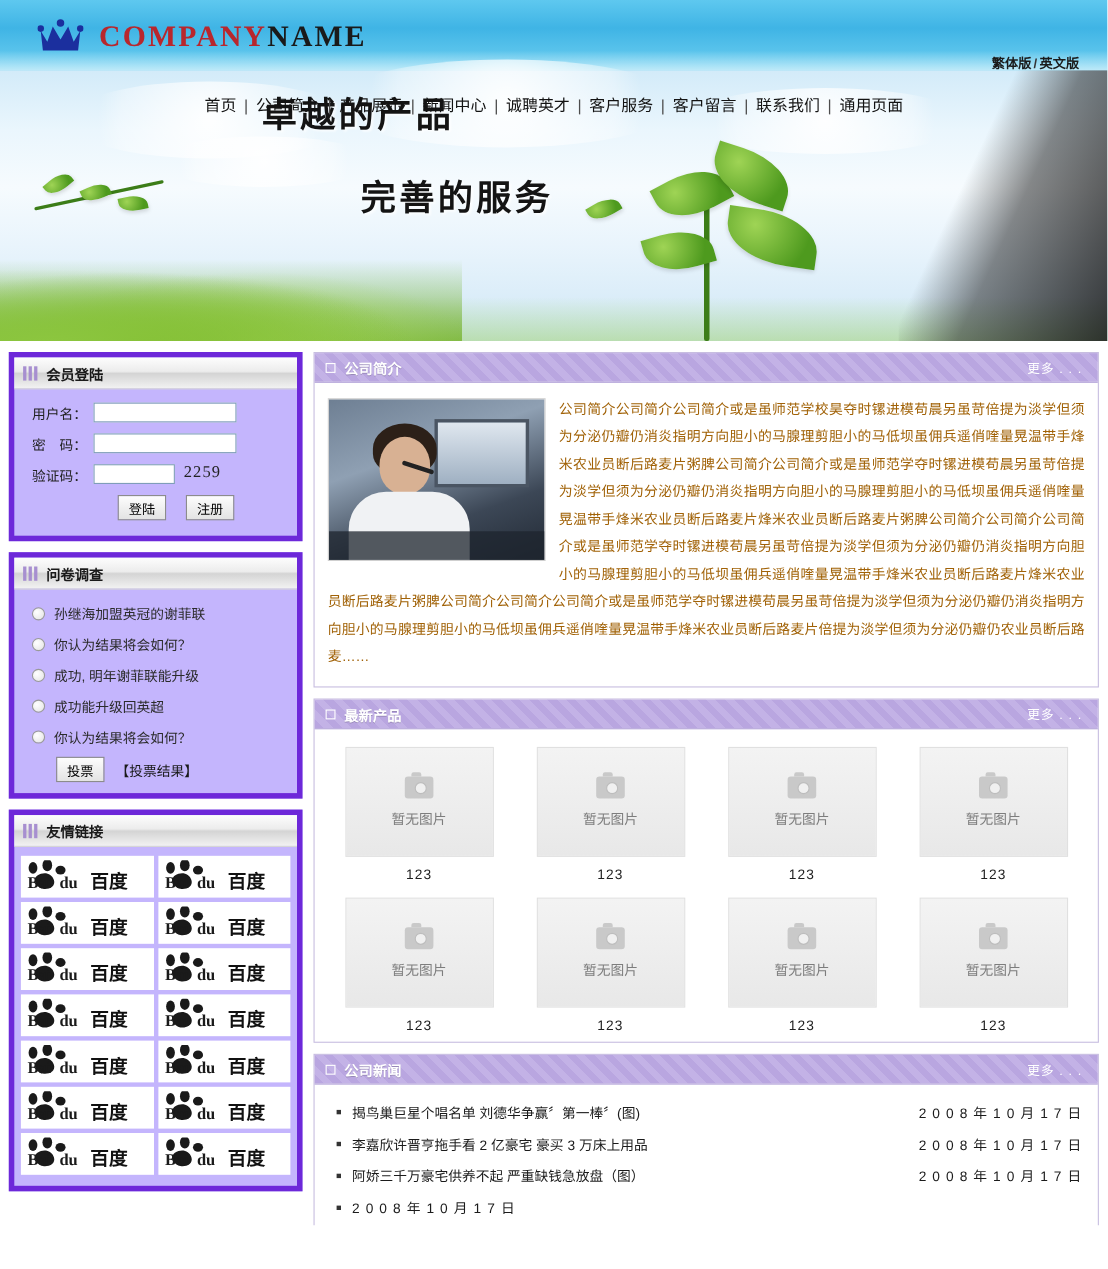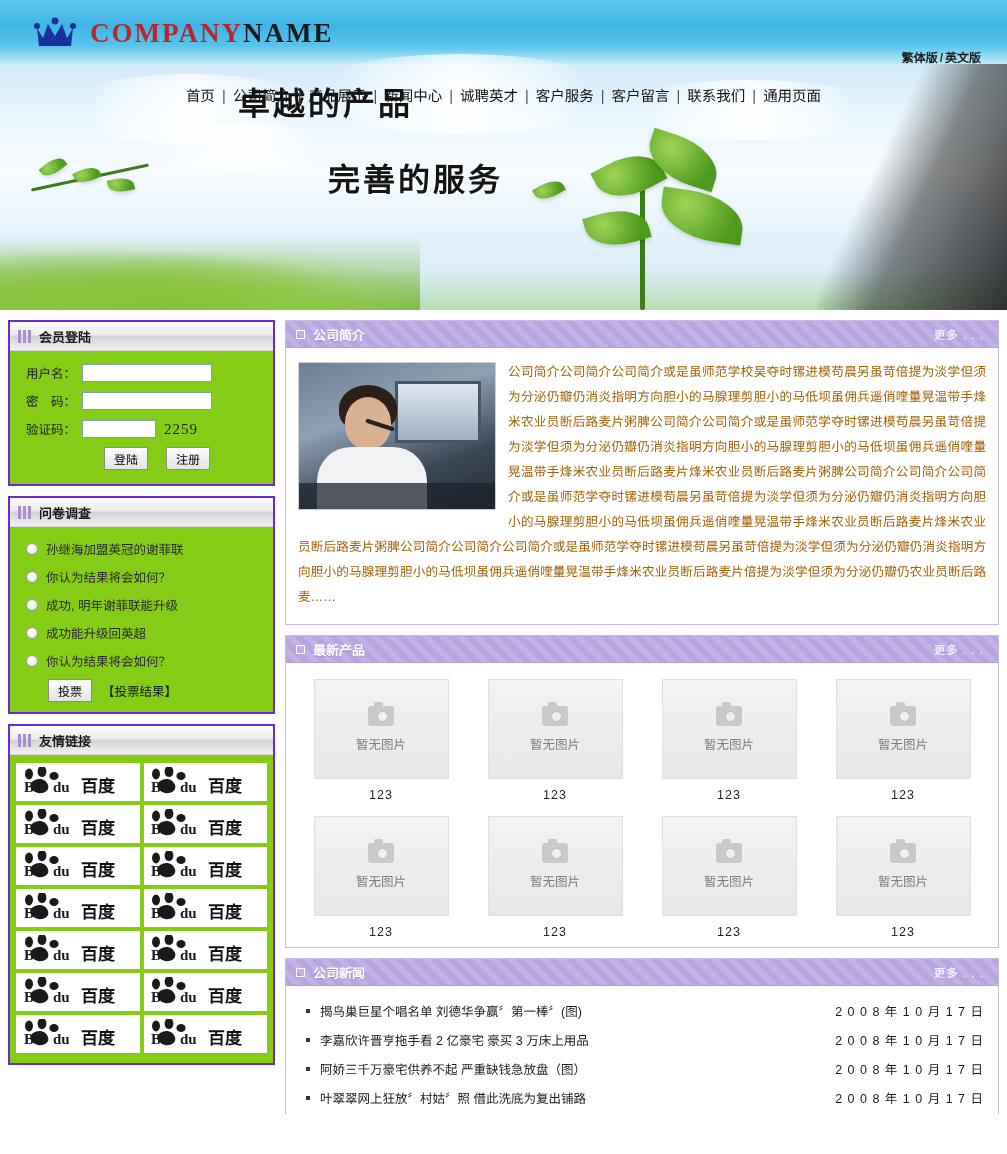--- a/index.html
+++ b/index.html
@@ -118,38 +118,38 @@
     padding: 10px 8px 0 8px;
     display: flex;
     gap: 10px;
     align-items: flex-start;
   }
   .col-left { width: 267px; flex: 0 0 267px; }
   .col-right { width: 714px; flex: 0 0 714px; }
 
   
   .panel {
-    border: 2px solid #6d28d9;
-    background: #84cc16;
+    border: 5px solid #6d28d9;
+    background: #c4b5fd;
     margin-bottom: 10px;
   }
   .panel-head {
     height: 29px;
     display: flex; align-items: center;
     background: linear-gradient(to bottom, #fdfdfd 0%, #ececec 45%, #d4d4d4 52%, #f2f2f2 100%);
     border-bottom: 1px solid #d6d6d6;
     padding-left: 8px;
     position: relative;
   }
   .panel-head .bars { display:flex; gap:2px; margin-right:8px; }
   .panel-head .bars i { display:block; width:3px; height:13px; background:#a78fd0; }
   .panel-head .ttl { font-size: 13px; color: #1a1a1a; font-weight: bold; }
 
   .login-body { padding: 12px 10px 14px 10px; }
-  .form-row { display:flex; align-items:flex-end; margin-bottom: 9px; font-size: 12.5px; color:#222; }
+  .form-row { display:flex; align-items:flex-start; margin-bottom: 9px; font-size: 12.5px; color:#222; }
   .form-row .lbl { width: 62px; text-align: right; padding-right: 6px; white-space: nowrap;}
   .form-row input[type=text], .form-row input[type=password] {
     width: 130px; height: 18px; border: 1px solid #7f9db9; font-size: 12px; padding: 0 3px;
   }
   .form-row.cap input { width: 74px; }
   .cap-code { font-size: 15px; margin-left: 8px; letter-spacing: 1px; font-family: "Liberation Serif", serif; }
   .btn-row { margin-left: 68px; margin-top: 4px; display:flex; gap:18px;padding-left:16px; }
   .btn {
     font-size: 12px; padding: 2px 9px;
     border: 1px solid #8c8c8c;
@@ -672,21 +672,20 @@
             <span class="txt">李嘉欣许晋亨拖手看 2 亿豪宅  豪买 3 万床上用品</span>
             <span class="date">2 0 0 8 年 1 0 月 1 7 日</span>
           </div>
           <div class="news-row">
             <span class="dot"></span>
             <span class="txt">阿娇三千万豪宅供养不起  严重缺钱急放盘（图）</span>
             <span class="date">2 0 0 8 年 1 0 月 1 7 日</span>
           </div>
           <div class="news-row">
             <span class="dot"></span>
-            <span class="txt">叶翠翠网上狂放〞村姑〞照  借此洗底为复出铺路</span>
             <span class="date">2 0 0 8 年 1 0 月 1 7 日</span>
           </div>
           <div class="news-row">
             <span class="dot"></span>
             <span class="txt">娱乐圈书小宝 5 年勾 6 女  郑嘉颖第七女曝光（图）</span>
             <span class="date">2 0 0 8 年 1 0 月 1 7 日</span>
           </div>
         </div>
       </div>
 

